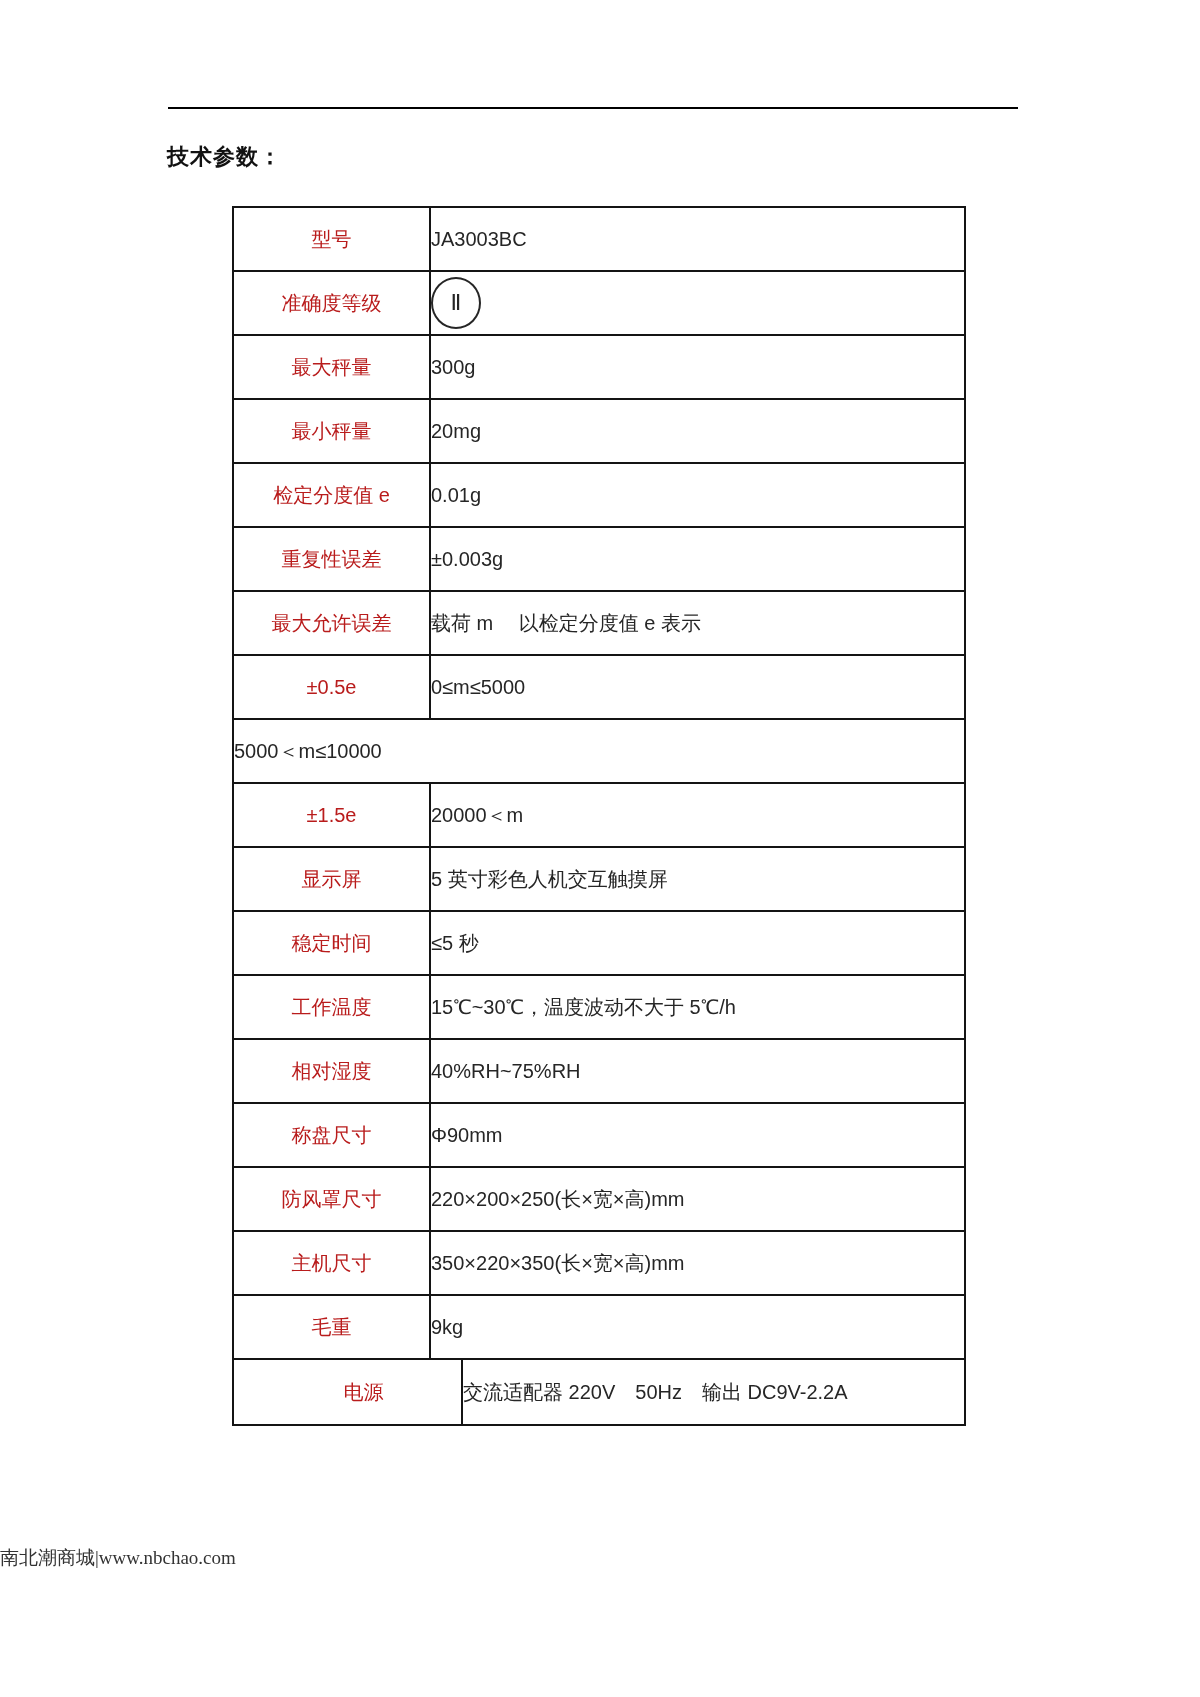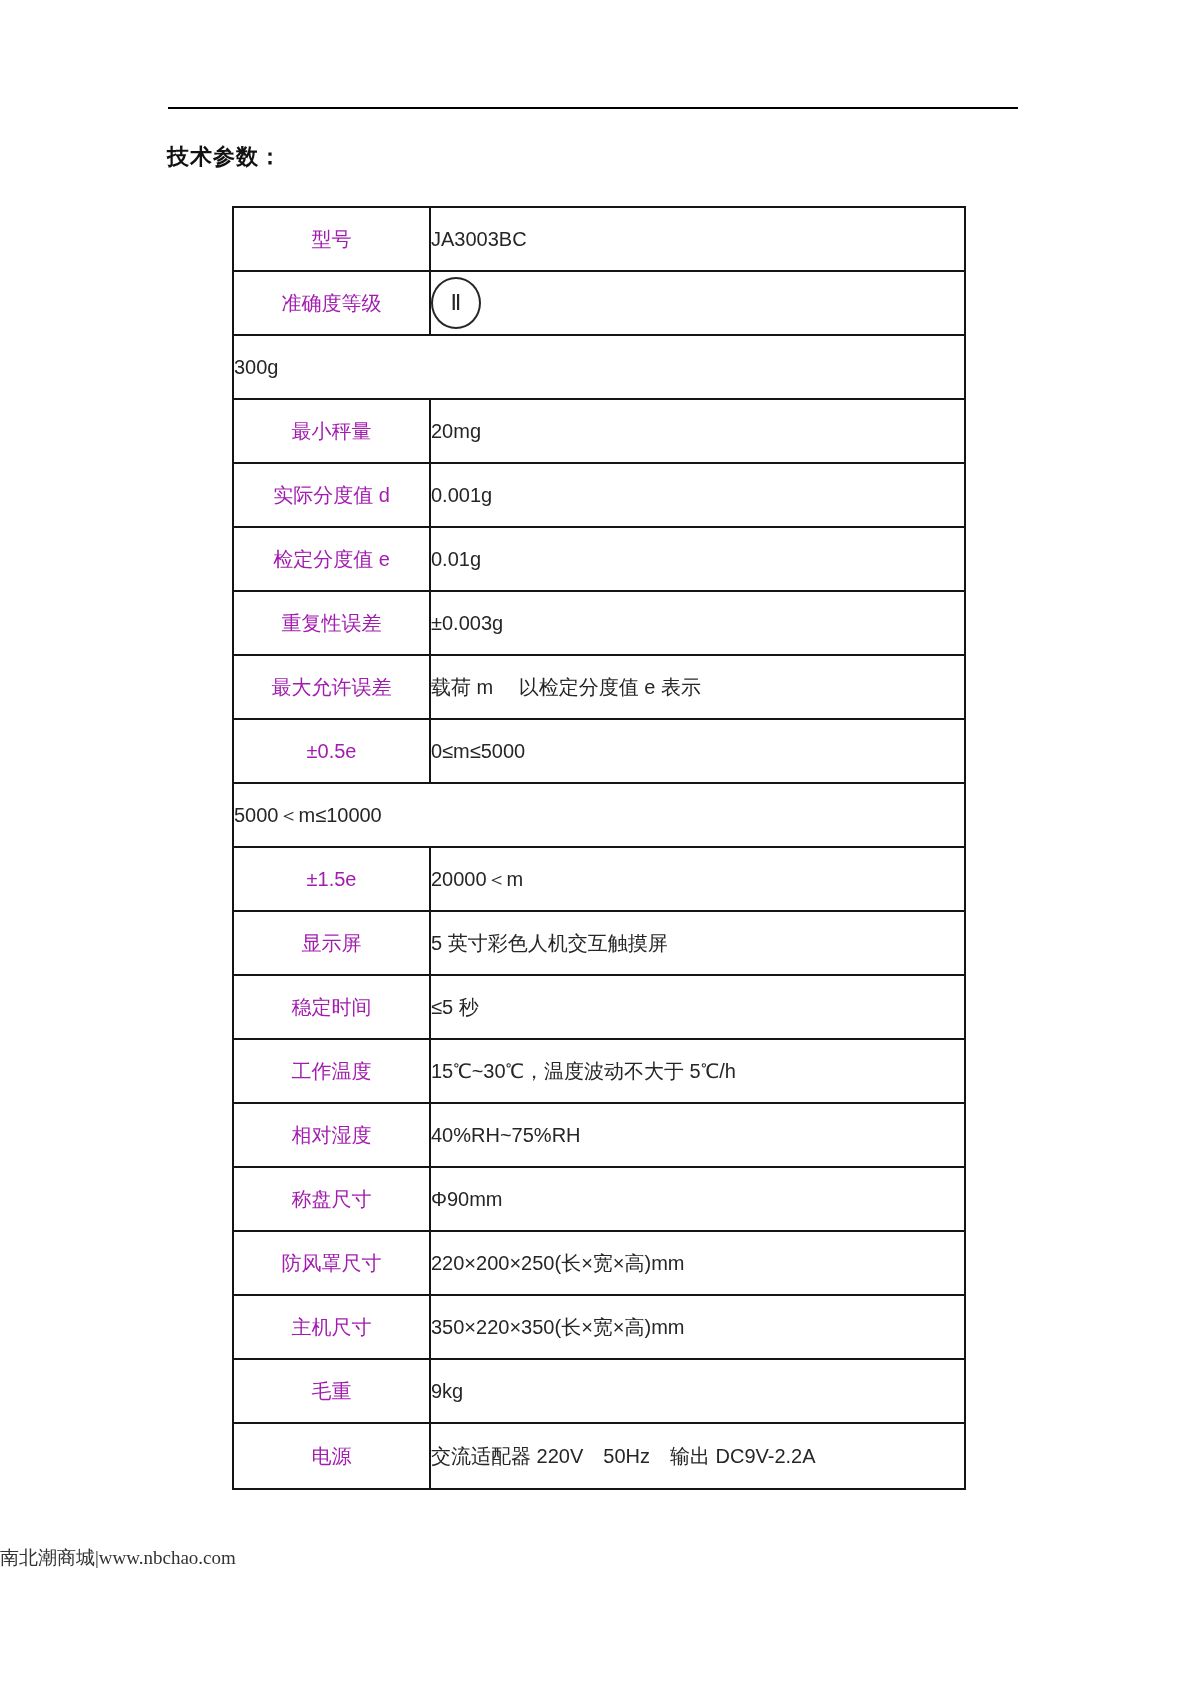--- a/index.html
+++ b/index.html
@@ -43,31 +43,32 @@
     background: #ffffff;
   }
   .spec-row {
     display: flex;
     height: 64px;
     border-bottom: 2px solid #141414;
     box-sizing: border-box;
   }
   .spec-row:last-child {
     border-bottom: none;
+    padding-left: 32px;
   }
   .cell-label {
     flex: 0 0 197px;
     width: 197px;
     border-right: 2px solid #141414;
     box-sizing: border-box;
     display: flex;
     align-items: center;
     justify-content: center;
     font-size: 20px;
-    color: #a21caf;
+    color: #b91c1c;
     white-space: pre;
   }
   .cell-value {
     flex: 1;
     display: flex;
     align-items: center;
     justify-content: flex-start;
     font-size: 20px;
     color: #262626;
     white-space: pre;
@@ -104,29 +105,26 @@
   <div class="spec-table" id="spec-table">
       <div class="spec-row">
         <div class="cell-label"><span>型号</span></div>
         <div class="cell-value"><span>JA3003BC</span></div>
       </div>
       <div class="spec-row">
         <div class="cell-label"><span>准确度等级</span></div>
         <div class="cell-value"><div class="accuracy-circle"><span>Ⅱ</span></div></div>
       </div>
       <div class="spec-row">
+        <div class="cell-label"><span>最大秤量</span></div>
         <div class="cell-value"><span>300g</span></div>
       </div>
       <div class="spec-row">
         <div class="cell-label"><span>最小秤量</span></div>
         <div class="cell-value"><span>20mg</span></div>
-      </div>
-      <div class="spec-row">
-        <div class="cell-label"><span>实际分度值 d</span></div>
-        <div class="cell-value"><span>0.001g</span></div>
       </div>
       <div class="spec-row">
         <div class="cell-label"><span>检定分度值 e</span></div>
         <div class="cell-value"><span>0.01g</span></div>
       </div>
       <div class="spec-row">
         <div class="cell-label"><span>重复性误差</span></div>
         <div class="cell-value"><span>±0.003g</span></div>
       </div>
       <div class="spec-row">

